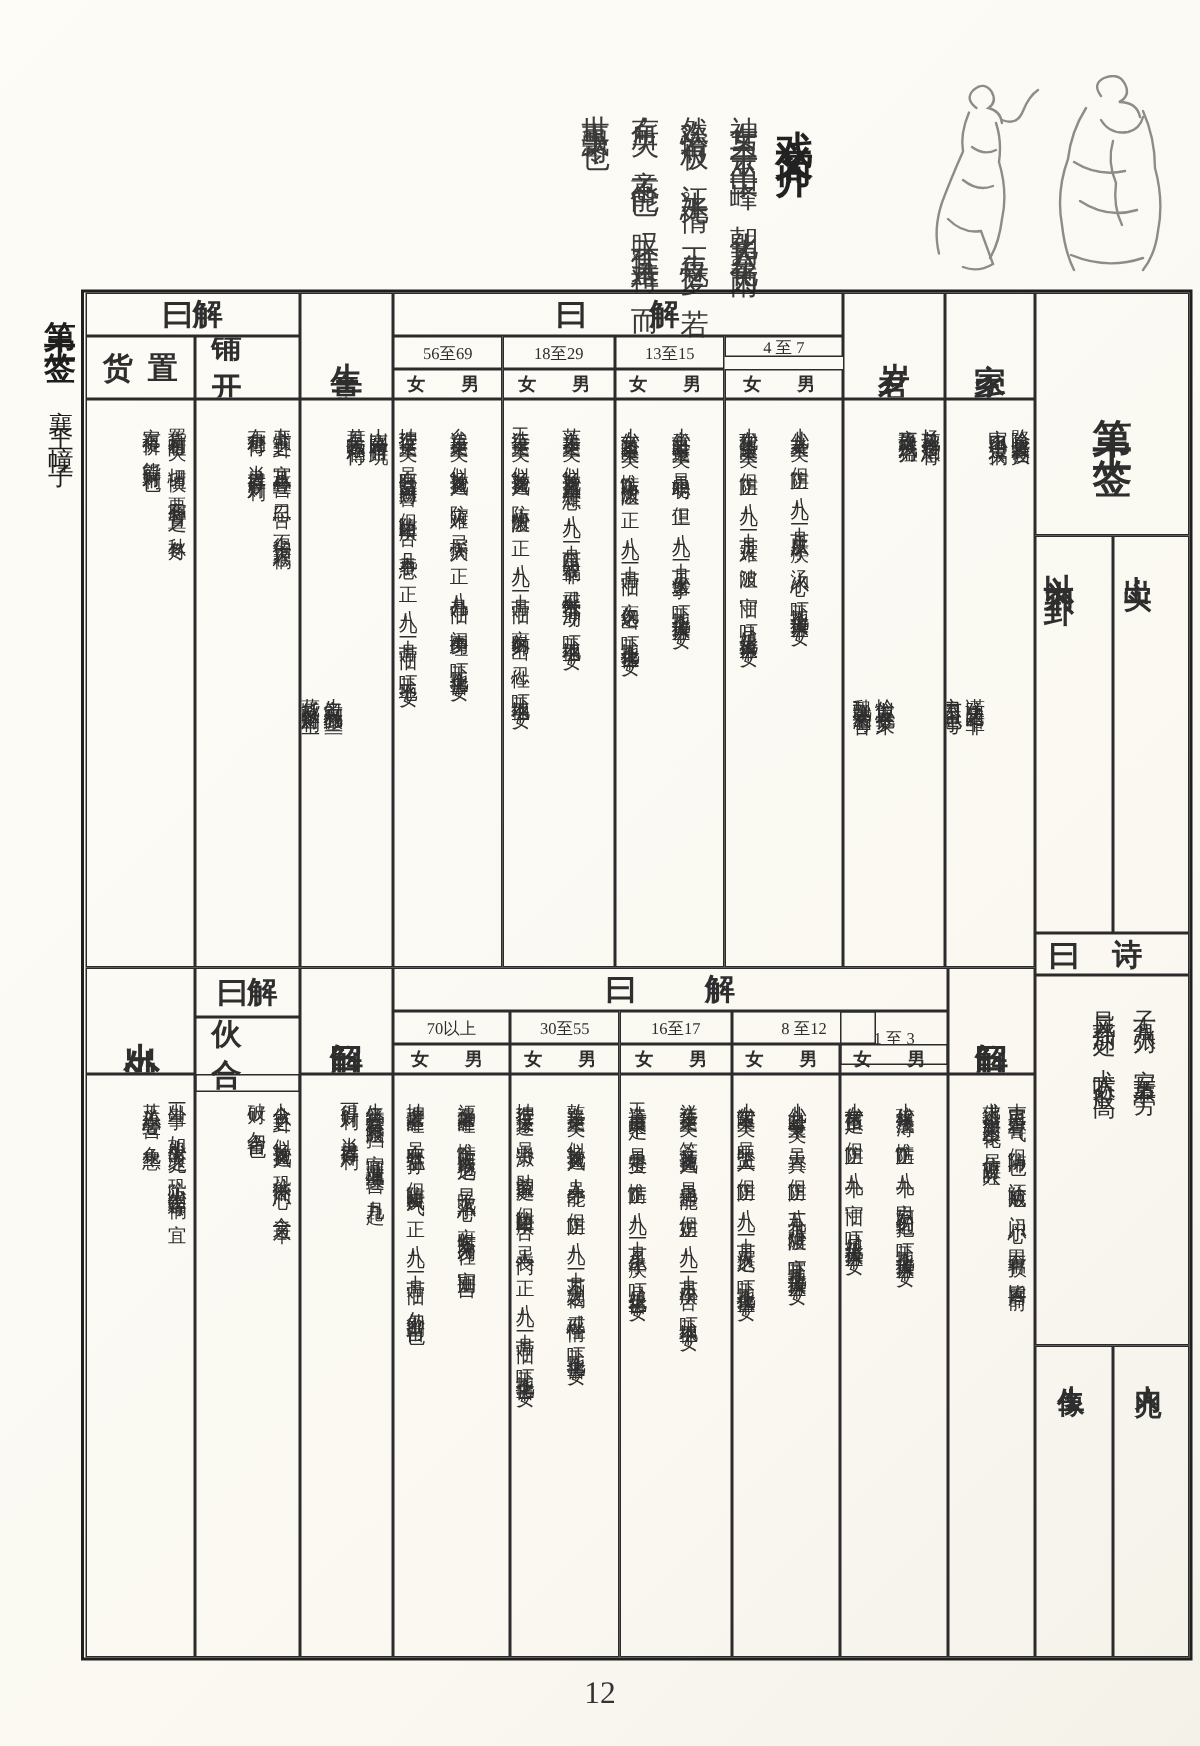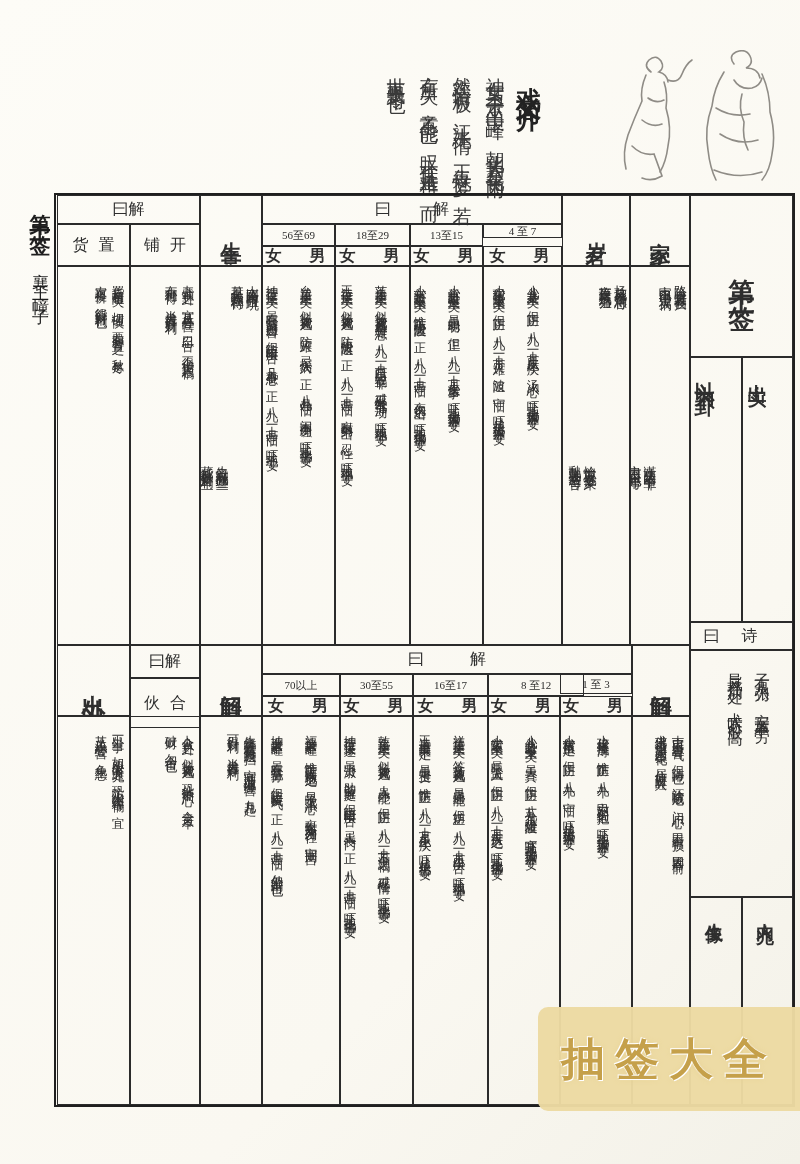--- a/index.html
+++ b/index.html
@@ -5,23 +5,23 @@
   html,body{margin:0;padding:0;background:#e8e6e0;}
   .sheet{position:relative;width:800px;height:1164px;margin:0 auto;overflow:hidden;
          background:linear-gradient(135deg,#fdfcf7 0%,#faf8f1 70%,#f3f1e8 100%);
          font-family:"Liberation Serif","DejaVu Serif",serif;color:#2e2e2e;}
   .cell{position:absolute;box-sizing:border-box;border:1px solid #2b2b2b;overflow:hidden;}
   .vtext{writing-mode:vertical-rl;text-orientation:upright;white-space:pre-line;}
   .bcell{font-size:12.5px;letter-spacing:2px;line-height:17px;padding:8px 3px 4px 2px;}
   .verse{font-size:13px;letter-spacing:2px;line-height:15.2px;padding:8px 1px 4px 1px;}
   .hflex{display:flex;align-items:center;justify-content:center;}
   .vhdr{writing-mode:vertical-rl;text-orientation:upright;display:flex;align-items:center;justify-content:center;font-weight:bold;}
-  .grp{font-weight:normal;font-size:16px;}
+  .grp{font-weight:bold;font-size:20px;}
   .agehead{font-size:11px;}
-  .gender{font-size:16px;font-weight:bold;letter-spacing:6px;font-family:Liberation Mono, monospace;}
+  .gender{font-size:12px;font-weight:bold;letter-spacing:6px;font-family:Liberation Mono, monospace;}
   .frame{position:absolute;left:54px;top:193px;width:741px;height:914px;border:2px solid #1f1f1f;box-sizing:border-box;}
   .watermark{position:absolute;left:538px;top:1007px;width:262px;height:104px;z-index:20;
              background:rgba(236,218,162,0.97);border-radius:10px 0 0 10px;
              display:flex;align-items:center;justify-content:center;
              font-size:44px;font-weight:bold;letter-spacing:10px;color:#c5a04a;
              text-shadow:0 0 2px #fff,1px 1px 0 #ffffff,-1px -1px 0 #fff,0 0 6px #e7d193;
              font-family:"Liberation Sans","DejaVu Sans",sans-serif;}
   .pageno{position:absolute;left:0;top:1116px;width:800px;text-align:center;font-size:21px;color:#333;}
   .intro-story{position:absolute;left:60px;top:62px;width:452px;height:136px;
                writing-mode:vertical-rl;text-orientation:upright;
@@ -146,21 +146,21 @@
   <div class="cell vhdr" style="left:57px;top:645px;width:73px;height:71px;font-size:24px;letter-spacing:6px;">出外</div>
   <div class="cell hflex grp" style="left:130px;top:645px;width:70px;height:33px;">曰解</div>
   <div class="cell hflex grp" style="left:130px;top:678px;width:70px;height:50px;letter-spacing:10px;padding-left:10px;">伙合</div>
   <div class="cell vhdr" style="left:200px;top:645px;width:62px;height:71px;font-size:22px;letter-spacing:2px;">解曰</div>
   <div class="cell hflex grp" style="left:262px;top:645px;width:370px;height:29px;letter-spacing:46px;padding-left:46px;">曰解</div>
 
   <div class="cell hflex agehead" style="left:262px;top:674px;width:78px;height:22px;">70以上</div>
   <div class="cell hflex agehead" style="left:340px;top:674px;width:73px;height:22px;">30至55</div>
   <div class="cell hflex agehead" style="left:413px;top:674px;width:75px;height:22px;">16至17</div>
   <div class="cell hflex agehead" style="left:488px;top:674px;width:96px;height:22px;">8 至12</div>
-  <div class="cell hflex agehead" style="left:560px;top:674px;width:72px;height:20px;">1 至 3</div>
+  <div class="cell hflex agehead" style="left:560px;top:674px;width:72px;height:36px;">1 至 3</div>
 
   <div class="cell hflex gender" style="left:262px;top:696px;width:78px;height:20px;">女　男</div>
   <div class="cell hflex gender" style="left:340px;top:696px;width:73px;height:20px;">女　男</div>
   <div class="cell hflex gender" style="left:413px;top:696px;width:75px;height:20px;">女　男</div>
   <div class="cell hflex gender" style="left:488px;top:696px;width:72px;height:20px;">女　男</div>
   <div class="cell hflex gender" style="left:560px;top:696px;width:72px;height:20px;">女　男</div>
 
   <div class="cell vhdr" style="left:632px;top:645px;width:58px;height:71px;font-size:22px;letter-spacing:2px;">解曰</div>
 
   <div class="cell vtext bcell" style="left:57px;top:716px;width:73px;height:389px;">出外一事　如小般出海之兆　恐防小人生端寄祸　宜
@@ -187,18 +187,16 @@
     <span>小女运限未美　虽旺益上人　但防正　八九　十一月灾疾之厄　吓天地化吉保平安</span>
   </div>
   <div class="cell vtext bcell" style="left:560px;top:716px;width:72px;height:389px;">
     <span>小孩根基浅薄　惟防正　八九十　六甲妇勿近抱　吓天地化吉方保平安</span><br>
     <span>小女根苗虽足　但防正　八九十　守旧　吓月娘化吉方保平安</span>
   </div>
 
   <div class="cell vtext bcell" style="left:632px;top:716px;width:58px;height:389px;">吉宅人口虽有喜气　但防冲也　还防贼厄　门户小心　田蚕有损　皆因厝前
 求佛祖令旗安门上祭化　居住财丁兴旺</div>
 
-  <div class="watermark">
-    <span>抽签大全</span>
-  </div>
-
+
+  <div class="pageno">12</div>
 
 </div>
 
 </body></html>

